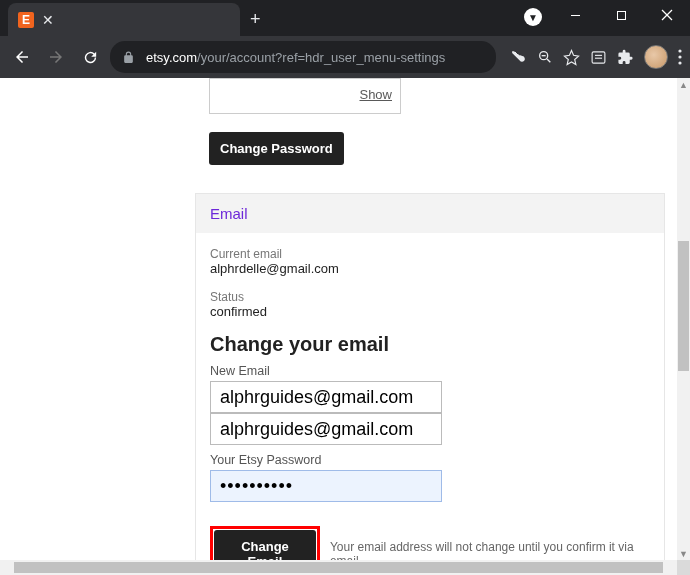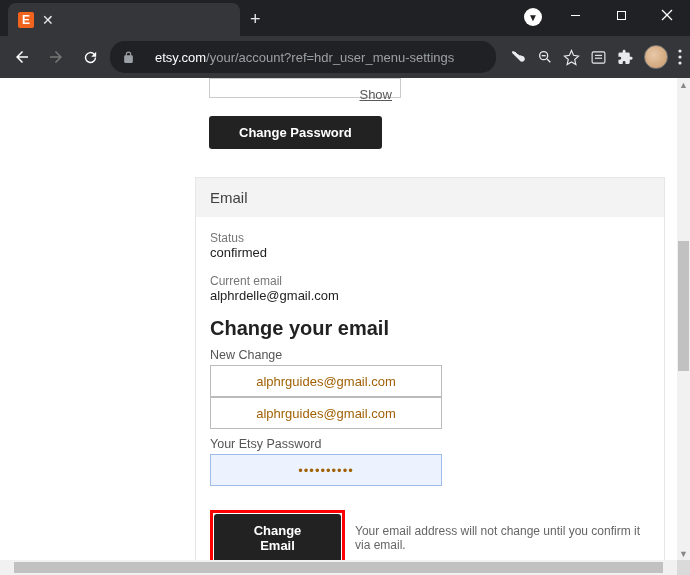--- a/index.html
+++ b/index.html
@@ -13,46 +13,46 @@
   .tab-title { flex: 1; white-space: nowrap; overflow: hidden; text-overflow: ellipsis; }
   .tab-close { color: #e8eaed; font-size: 14px; }
   .new-tab { color: #e8eaed; font-size: 18px; margin-left: 10px; margin-bottom: 6px; }
   .window-controls { position: absolute; right: 0; top: 0; display: flex; }
   .win-btn { width: 46px; height: 30px; display: flex; align-items: center; justify-content: center; color: #fff; }
   .circle-dd { position:absolute; right: 148px; top: 8px; width:18px; height:18px; border-radius:50%; background:#fff; display:flex; align-items:center; justify-content:center; color:#202124; font-size:10px;}
 
   .toolbar { background: #35363a; height: 42px; display: flex; align-items: center; padding: 0 8px; gap: 6px; }
   .nav-icon { width: 28px; height: 28px; display: flex; align-items: center; justify-content: center; color: #9aa0a6; }
   .nav-icon.active { color: #fff; }
-  .addr { flex: 1; background: #202124; height: 30px; border-radius: 15px; display: flex; align-items: center; padding: 16px 12px; gap: 20px; color: #9aa0a6; font-size: 13px; }
+  .addr { flex: 1; background: #202124; height: 30px; border-radius: 15px; display: flex; align-items: center; padding: 16px 12px; gap: 11px; color: #9aa0a6; font-size: 13px; }
   .addr-domain { color: #fff; }
   .right-icons { display: flex; align-items: center; gap: 10px; margin-left: 8px; }
   .right-icons > * { color: #e8eaed; }
   .avatar { width: 24px; height: 24px; border-radius: 50%; background: radial-gradient(circle at 40% 40%, #e8c8a8, #c89868); border: 1px solid #777; }
 
   
   .viewport { position: absolute; top: 78px; left: 0; right: 0; bottom: 15px; overflow: hidden; background: #fff; }
   .page-scroll { position:absolute; top:0; left:0; right:13px; bottom:0; overflow:hidden;}
   .content-col { margin-left: 195px; width: 470px; padding-top: 0px; }
 
-  .field-box { border: 1px solid #ccc; height: 20px; width: 192px; position: relative; margin-bottom: 18px; margin-top:0;}
+  .field-box { border: 1px solid #ccc; height: 36px; width: 192px; position: relative; margin-bottom: 18px; margin-top:0;}
   .show-link { position: absolute; right: 8px; top: 8px; color: #595959; text-decoration: underline; font-size: 13px; }
 
-  .btn-dark { background: #222; color: #fff; border: none; padding: 9px 30px; font-size: 13px; font-weight: 600; border-radius: 3px; display: inline-block; }
+  .btn-dark { background: #222; color: #fff; border: none; padding: 9px 11px; font-size: 13px; font-weight: 600; border-radius: 3px; display: inline-block; }
 
   .section { border: 1px solid #e6e6e6; margin-top: 28px; }
-  .section-head { background: #f3f3f3; padding: 11px 14px; font-size: 15px; color: #404040; font-weight: 400;}
+  .section-head { background: #f3f3f3; padding: 11px 14px; font-size: 15px; color: #6d28d9; font-weight: 400;}
   .section-body { padding: 14px 14px 22px; }
   .small-label { font-size: 12px; color: #777; }
   .val { font-size: 13px; color: #222; }
   .block { margin-bottom: 14px; }
 
   .subhead { font-weight: 600; font-size: 20px; color: #222; margin-top: 8px; margin-bottom: 4px;}
   .form-label { font-size: 12.5px; color: #555; margin-top: 8px; margin-bottom: 3px;}
-  .txt-input { width: 232px; height: 32px; border: 1px solid #bbb; padding: 0 9px; font-size: 13px; color: #a16207; background: #fff; text-align: center;}
+  .txt-input { width: 232px; height: 32px; border: 1px solid #bbb; padding: 0 9px; font-size: 18px; color: #000000; background: #fff;}
   .txt-input.pw { background: #ecf3fe; border-color:#9fbbe8; letter-spacing: 1px;}
 
   .action-row { margin-top: 24px; display: flex; align-items: center; gap: 10px;}
   .highlight-box { border: 3px solid #ff0000; padding: 1px; display:inline-block;}
   .hint { font-size: 12px; color: #666; }
 
   
   .vscroll { position:absolute; top:78px; right:0; bottom:15px; width:13px; background:#f1f1f1;}
   .vthumb { position:absolute; left:1px; right:1px; top:163px; height:130px; background:#c1c1c1; border-radius:0;}
   .vbtn { position:absolute; left:0; right:0; height:13px; display:flex; align-items:center; justify-content:center; color:#888; font-size:9px;}
@@ -166,31 +166,31 @@
     <div class="field-box" style="margin-left:14px;">
       <span class="show-link">Show</span>
     </div>
     <button class="btn-dark" style="margin-left:14px;">Change Password</button>
 
     
     <div class="section">
       <div class="section-head">Email</div>
       <div class="section-body">
         <div class="block">
+          <div class="small-label">Current email</div>
+          <div class="val">alphrdelle@gmail.com</div>
+        </div>
+        <div class="block">
           <div class="small-label">Status</div>
           <div class="val">confirmed</div>
         </div>
-        <div class="block">
-          <div class="small-label">Current email</div>
-          <div class="val">alphrdelle@gmail.com</div>
-        </div>
 
         <div class="subhead">Change your email</div>
 
-        <div class="form-label">New Change</div>
+        <div class="form-label">New Email</div>
         <input class="txt-input" value="alphrguides@gmail.com" style="">
 
         <input class="txt-input" value="alphrguides@gmail.com" style="">
 
         <div class="form-label">Your Etsy Password</div>
         <input class="txt-input pw" value="••••••••••" style="">
 
         <div class="action-row">
           <span class="highlight-box">
             <button class="btn-dark">Change Email</button>

